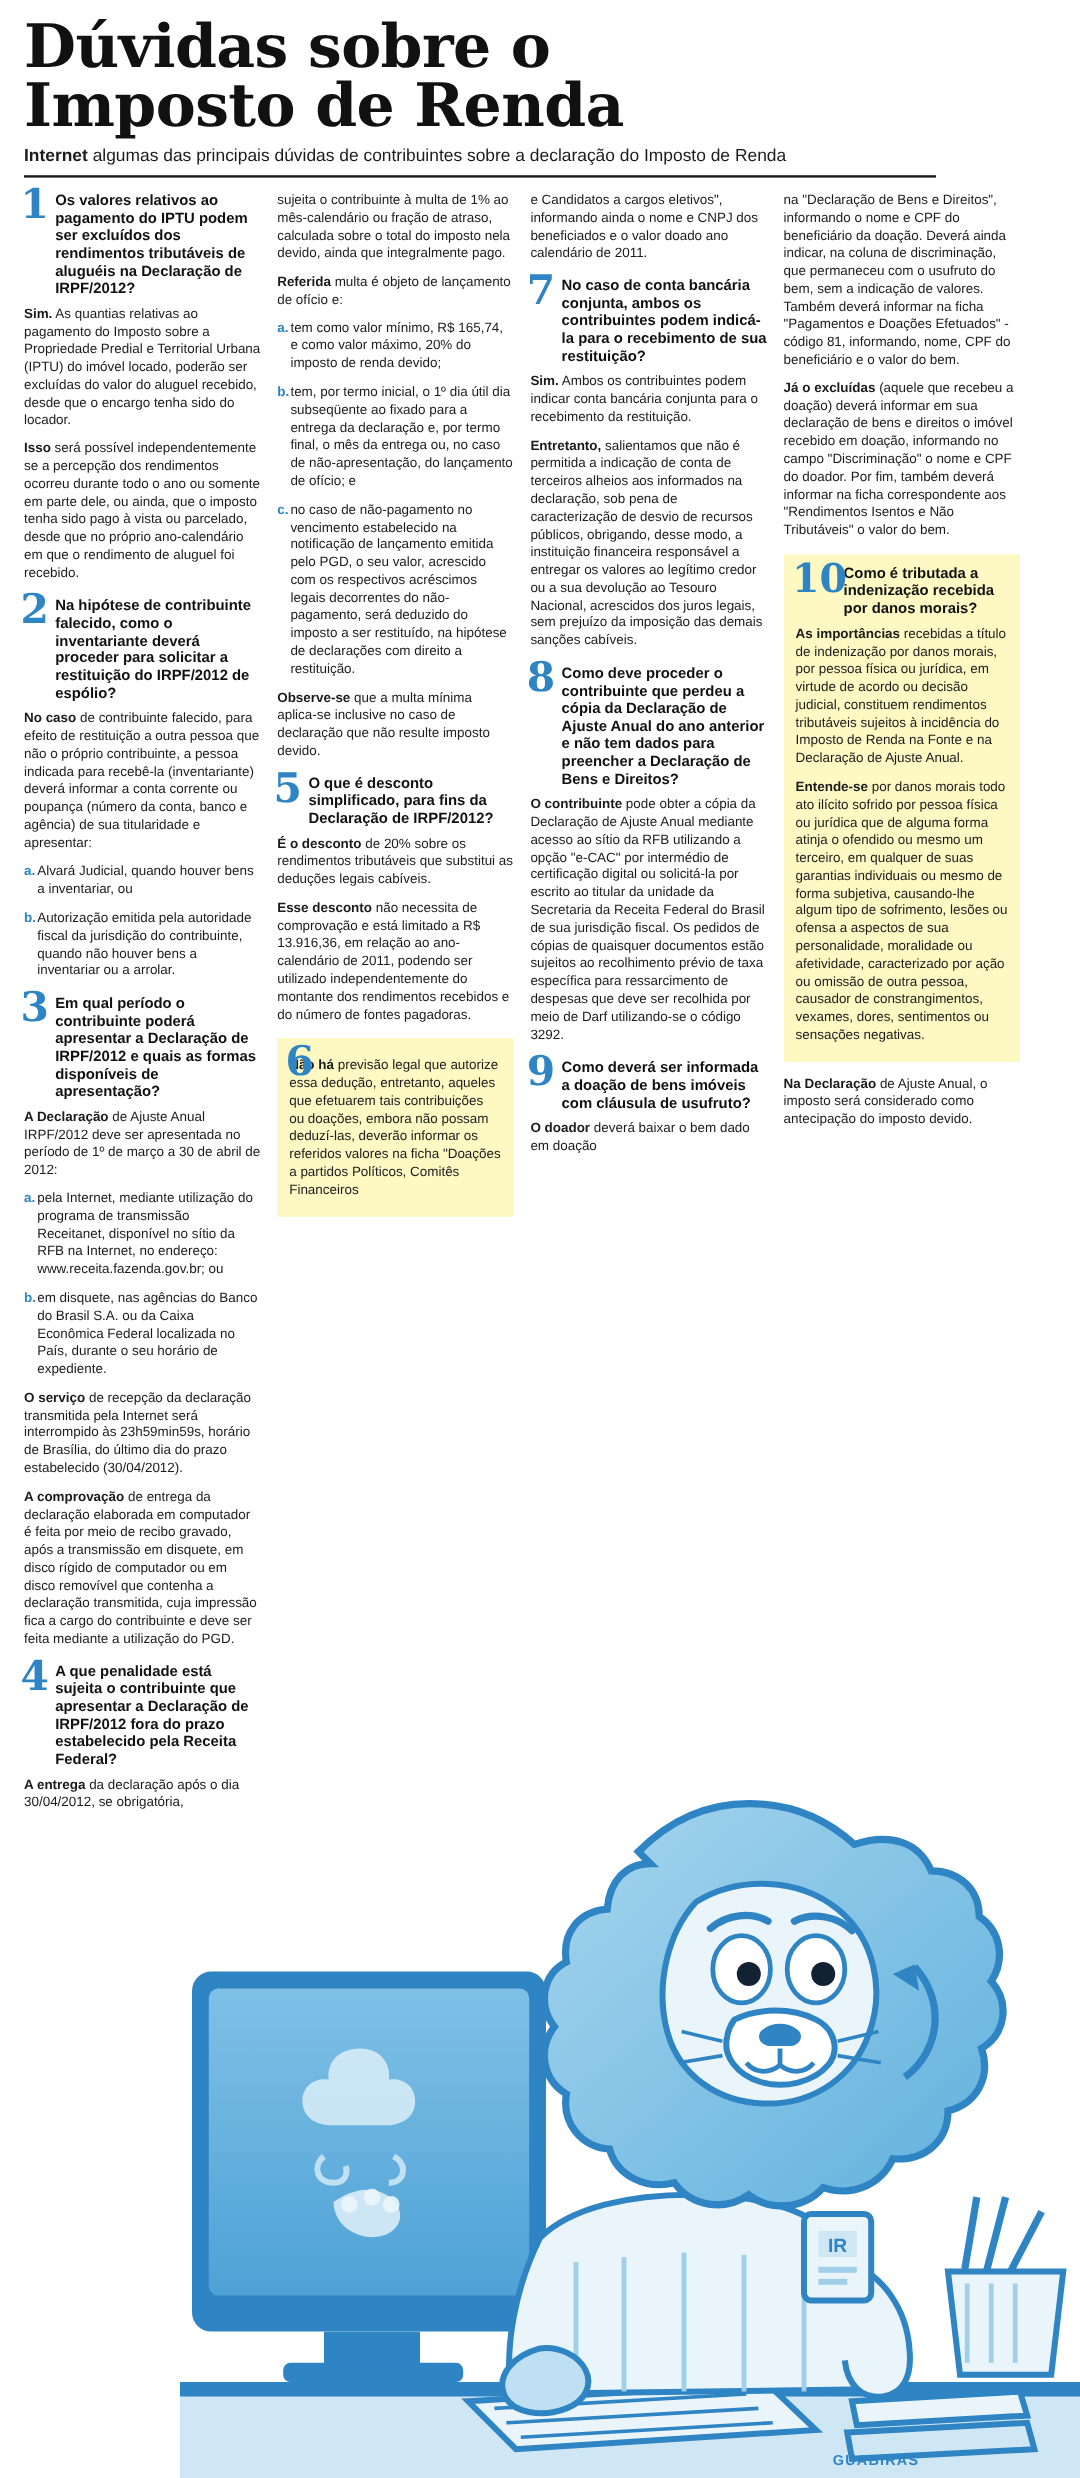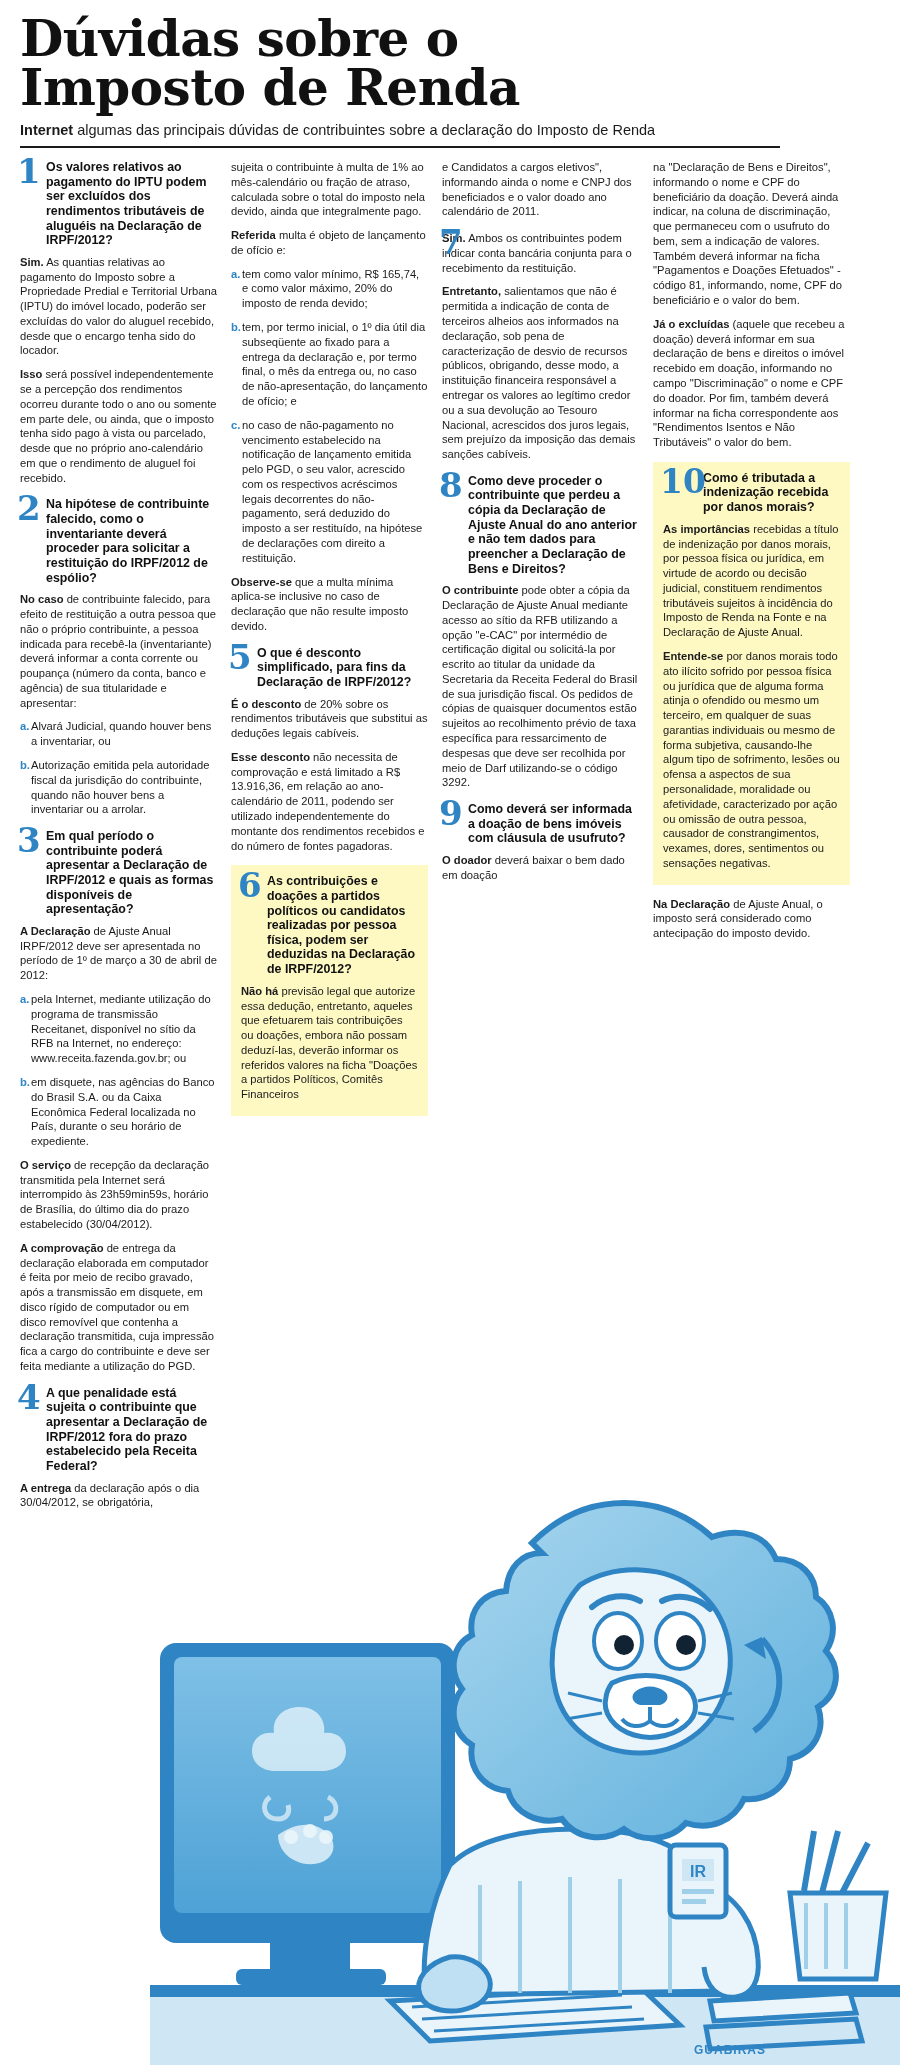--- a/index.html
+++ b/index.html
@@ -172,32 +172,32 @@
           <div class="q">
             <span class="num">5</span>
             <span class="qt">O que é desconto simplificado, para fins da Declaração de IRPF/2012?</span>
           </div>
           <p class="t"><b>É o desconto</b> de 20% sobre os rendimentos tributáveis que substitui as deduções legais cabíveis.</p>
           <p class="t"><b>Esse desconto</b> não necessita de comprovação e está limitado a R$ 13.916,36, em relação ao ano-calendário de 2011, podendo ser utilizado independentemente do montante dos rendimentos recebidos e do número de fontes pagadoras.</p>
         </div>
         <div class="block boxed">
           <div class="q">
             <span class="num">6</span>
-            <span class="qt">As contribuições e doações a partidos políticos ou candidatos realizadas por pessoa física, podem ser deduzidas na Declaração de IRPF/2012?</span>
           </div>
           <p class="t"><b>Não há</b> previsão legal que autorize essa dedução, entretanto, aqueles que efetuarem tais contribuições ou doações, embora não possam deduzí-las, deverão informar os referidos valores na ficha "Doações a partidos Políticos, Comitês Financeiros</p>
         </div>
       </div>
       <div class="col">
         <div class="block">
           <p class="t">e Candidatos a cargos eletivos", informando ainda o nome e CNPJ dos beneficiados e o valor doado ano calendário de 2011.</p>
         </div>
         <div class="block">
           <div class="q">
             <span class="num">7</span>
+            <span class="qt">No caso de conta bancária conjunta, ambos os contribuintes podem indicá-la para o recebimento de sua restituição?</span>
           </div>
           <p class="t"><b>Sim.</b> Ambos os contribuintes podem indicar conta bancária conjunta para o recebimento da restituição.</p>
           <p class="t"><b>Entretanto,</b> salientamos que não é permitida a indicação de conta de terceiros alheios aos informados na declaração, sob pena de caracterização de desvio de recursos públicos, obrigando, desse modo, a instituição financeira responsável a entregar os valores ao legítimo credor ou a sua devolução ao Tesouro Nacional, acrescidos dos juros legais, sem prejuízo da imposição das demais sanções cabíveis.</p>
         </div>
         <div class="block">
           <div class="q">
             <span class="num">8</span>
             <span class="qt">Como deve proceder o contribuinte que perdeu a cópia da Declaração de Ajuste Anual do ano anterior e não tem dados para preencher a Declaração de Bens e Direitos?</span>
           </div>
           <p class="t"><b>O contribuinte</b> pode obter a cópia da Declaração de Ajuste Anual mediante acesso ao sítio da RFB utilizando a opção "e-CAC" por intermédio de certificação digital ou solicitá-la por escrito ao titular da unidade da Secretaria da Receita Federal do Brasil de sua jurisdição fiscal. Os pedidos de cópias de quaisquer documentos estão sujeitos ao recolhimento prévio de taxa específica para ressarcimento de despesas que deve ser recolhida por meio de Darf utilizando-se o código 3292.</p>

